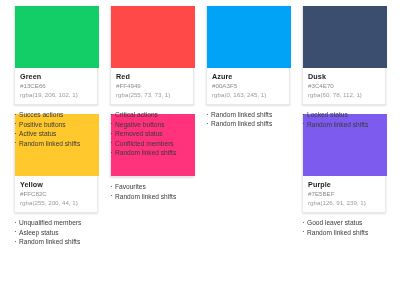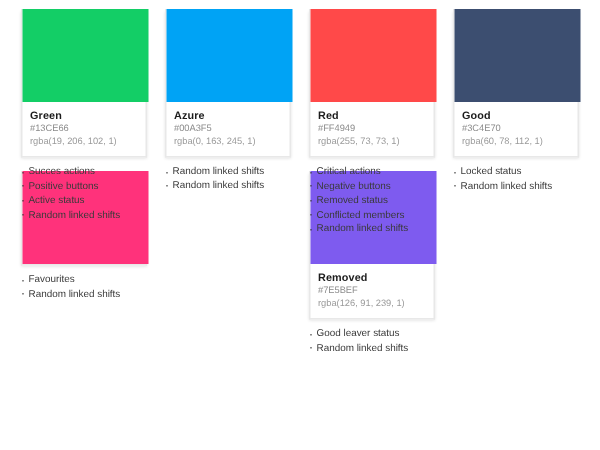--- a/index.html
+++ b/index.html
@@ -109,69 +109,84 @@
       <ul class="uses">
         <li>Succes actions</li>
         <li>Positive buttons</li>
         <li>Active status</li>
         <li>Random linked shifts</li>
       </ul>
     </div>
 
     <div class="cell">
       <div class="card">
-        <div class="swatch" style="background: rgb(0, 163, 245);"></div>
-        <div class="info">
-          <div class="name">Azure</div>
-          <div class="hex">#00A3F5</div>
-          <div class="rgba">rgba(0, 163, 245, 1)</div>
-        </div>
-      </div>
-      <ul class="uses">
-        <li>Random linked shifts</li>
-      </ul>
-    </div>
-
-    <div class="cell">
-      <div class="card">
         <div class="swatch" style="background: rgb(255, 73, 73);"></div>
         <div class="info">
           <div class="name">Red</div>
           <div class="hex">#FF4949</div>
           <div class="rgba">rgba(255, 73, 73, 1)</div>
         </div>
       </div>
       <ul class="uses">
         <li>Critical actions</li>
         <li>Negative buttons</li>
         <li>Removed status</li>
         <li>Conflicted members</li>
         <li>Random linked shifts</li>
       </ul>
     </div>
 
     <div class="cell">
       <div class="card">
+        <div class="swatch" style="background: rgb(0, 163, 245);"></div>
+        <div class="info">
+          <div class="name">Azure</div>
+          <div class="hex">#00A3F5</div>
+          <div class="rgba">rgba(0, 163, 245, 1)</div>
+        </div>
+      </div>
+      <ul class="uses">
+        <li>Random linked shifts</li>
+      </ul>
+    </div>
+
+    <div class="cell">
+      <div class="card">
         <div class="swatch" style="background: rgb(60, 78, 112);"></div>
         <div class="info">
-          <div class="name">Good</div>
+          <div class="name">Dusk</div>
           <div class="hex">#3C4E70</div>
           <div class="rgba">rgba(60, 78, 112, 1)</div>
         </div>
       </div>
       <ul class="uses">
         <li>Locked status</li>
         <li>Random linked shifts</li>
       </ul>
     </div>
 
   </div>
 
   <div class="row">
 
+    <div class="cell">
+      <div class="card">
+        <div class="swatch" style="background: rgb(255, 200, 44);"></div>
+        <div class="info">
+          <div class="name">Yellow</div>
+          <div class="hex">#FFC82C</div>
+          <div class="rgba">rgba(255, 200, 44, 1)</div>
+        </div>
+      </div>
+      <ul class="uses">
+        <li>Unqualified members</li>
+        <li>Asleep status</li>
+        <li>Random linked shifts</li>
+      </ul>
+    </div>
 
     <div class="cell">
       <div class="card">
         <div class="swatch" style="background: rgb(255, 50, 123);"></div>
       </div>
       <ul class="uses">
         <li>Favourites</li>
         <li>Random linked shifts</li>
       </ul>
     </div>
@@ -179,21 +194,21 @@
     <div class="cell">
       <ul class="uses">
         <li>Random linked shifts</li>
       </ul>
     </div>
 
     <div class="cell">
       <div class="card">
         <div class="swatch" style="background: rgb(126, 91, 239);"></div>
         <div class="info">
-          <div class="name">Removed</div>
+          <div class="name">Purple</div>
           <div class="hex">#7E5BEF</div>
           <div class="rgba">rgba(126, 91, 239, 1)</div>
         </div>
       </div>
       <ul class="uses">
         <li>Good leaver status</li>
         <li>Random linked shifts</li>
       </ul>
     </div>
 

